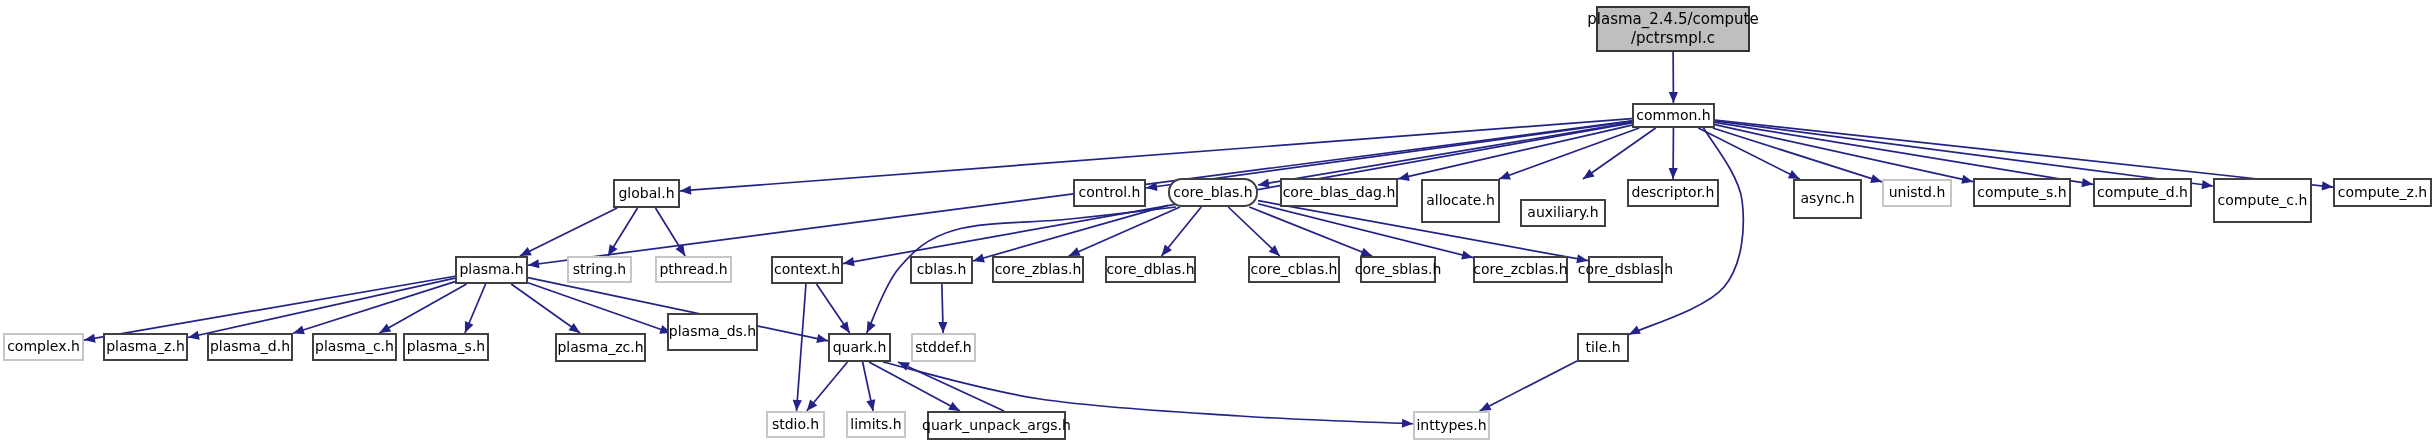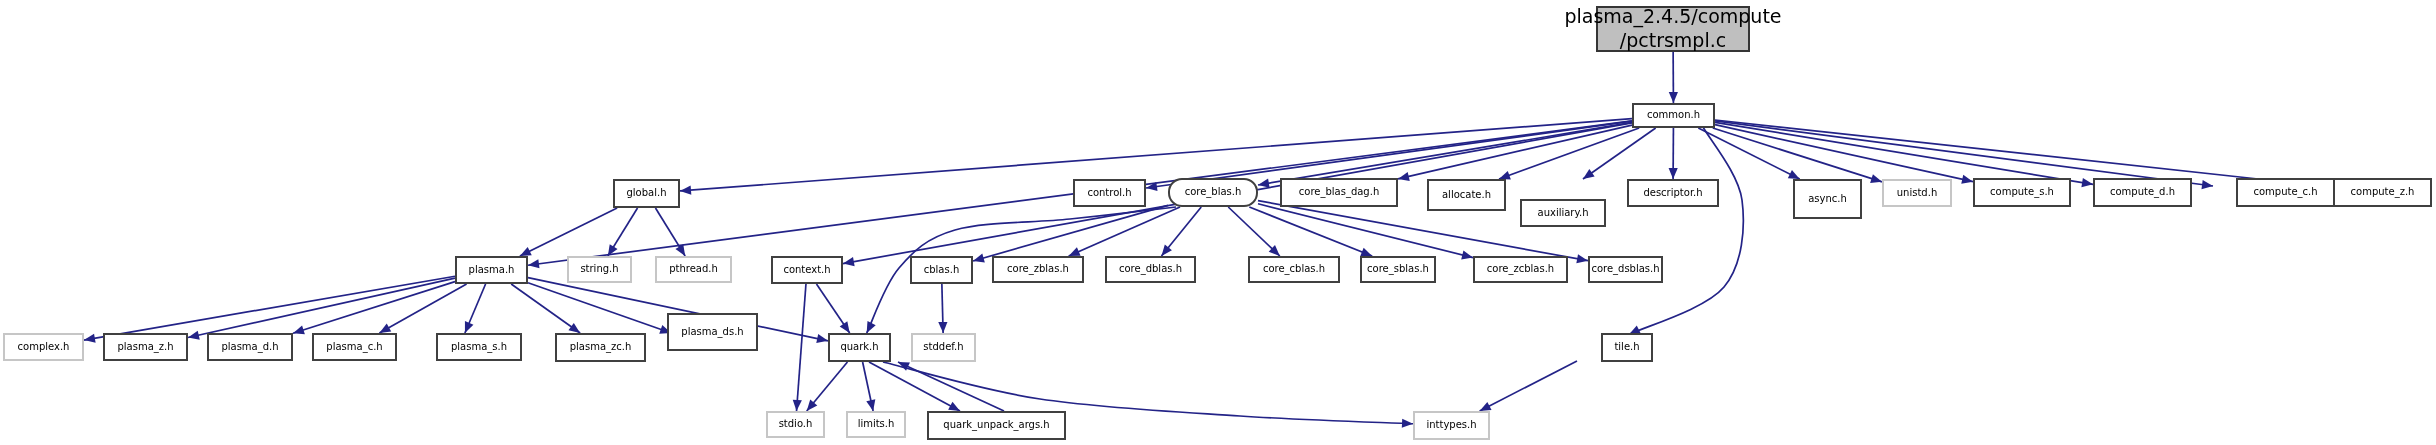--- a/index.html
+++ b/index.html
@@ -9,27 +9,27 @@
     background:#ffffff;
     font-family:"DejaVu Sans","Liberation Sans",sans-serif;
     overflow:hidden;
   }
   #edge-layer{position:absolute;left:0;top:0;width:2436px;height:445px;}
   .node{
     position:absolute;
     box-sizing:border-box;
     background:#ffffff;
     display:flex;align-items:center;justify-content:center;
-    font-size:10px;line-height:1.25;color:#000000;
+    font-size:14px;line-height:1.25;color:#000000;
     text-align:center;white-space:pre-line;
     cursor:pointer;
   }
   .node.proj{border:2px solid #404040;}
   .node.sys{border:2px solid #c6c6c6;}
-  .node.main{border:2px solid #353535;background:#bfbfbf;font-size:19px;}
+  .node.main{border:2px solid #353535;background:#bfbfbf;font-size:15px;}
   path.edge{fill:none;stroke-width:1.7px;}
 </style>
 </head>
 <body>
 
 <div id="canvas">
   <svg id="edge-layer" xmlns="http://www.w3.org/2000/svg">
     <defs>
       <marker id="arrowhead" markerUnits="userSpaceOnUse" viewBox="-1 -6 14 12" markerWidth="14" markerHeight="12" refX="11" refY="0" orient="auto">
         <path d="M0,-4.6 L11,0 L0,4.6 z" fill="#232387"></path>
@@ -81,47 +81,47 @@
       <path d="M883,362 C909.1666666666666,368.1666666666667 980.5,390 1040,399 C1099.5,408 1177.8333333333333,411.8715524034673 1240,416 C1302.1666666666667,420.1284475965327 1384.1666666666667,422.47557131599683 1413,423.7706855791962" class="edge" stroke="#232387" marker-end="url(#arrowhead)"></path>
       <path d="M1577,360.88613861386136 L1479.6634615384614,411" class="edge" stroke="#232387" marker-end="url(#arrowhead)"></path>
     </svg>
 <div class="node main" style="left: 1596px; top: 6px; width: 154px; height: 46px;">plasma_2.4.5/compute
 /pctrsmpl.c</div>
     <div class="node proj" style="left: 1632px; top: 103px; width: 83px; height: 25px;">common.h</div>
     <div class="node proj" style="left: 613px; top: 179px; width: 67px; height: 29px;">global.h</div>
     <div class="node proj" style="left: 1073px; top: 179px; width: 73px; height: 28px;">control.h</div>
     <div class="node proj" style="left: 1168px; top: 178px; width: 90px; height: 29px; border-radius: 14px;">core_blas.h</div>
     <div class="node proj" style="left: 1280px; top: 178px; width: 118px; height: 29px;">core_blas_dag.h</div>
-    <div class="node proj" style="left: 1421px; top: 179px; width: 79px; height: 32px; margin-left: 6px;">allocate.h</div>
+    <div class="node proj" style="left: 1421px; top: 179px; width: 79px; height: 44px;">allocate.h</div>
     <div class="node proj" style="left: 1520px; top: 179px; width: 86px; height: 28px; margin-top: 20px;">auxiliary.h</div>
     <div class="node proj" style="left: 1627px; top: 179px; width: 92px; height: 28px;">descriptor.h</div>
     <div class="node proj" style="left: 1793px; top: 179px; width: 69px; height: 40px;">async.h</div>
     <div class="node sys" style="left: 1882px; top: 179px; width: 70px; height: 28px;">unistd.h</div>
     <div class="node proj" style="left: 1973px; top: 178px; width: 98px; height: 29px;">compute_s.h</div>
     <div class="node proj" style="left: 2093px; top: 178px; width: 99px; height: 29px;">compute_d.h</div>
-    <div class="node proj" style="left: 2213px; top: 178px; width: 99px; height: 29px; margin-left: 23px;">compute_c.h</div>
+    <div class="node proj" style="left: 2213px; top: 178px; width: 99px; height: 45px;">compute_c.h</div>
     <div class="node proj" style="left: 2333px; top: 178px; width: 99px; height: 29px;">compute_z.h</div>
     <div class="node proj" style="left: 455px; top: 256px; width: 73px; height: 28px;">plasma.h</div>
     <div class="node sys" style="left: 567px; top: 256px; width: 65px; height: 27px;">string.h</div>
     <div class="node sys" style="left: 655px; top: 256px; width: 77px; height: 27px;">pthread.h</div>
     <div class="node proj" style="left: 771px; top: 256px; width: 72px; height: 28px;">context.h</div>
     <div class="node proj" style="left: 910px; top: 256px; width: 63px; height: 28px;">cblas.h</div>
     <div class="node proj" style="left: 992px; top: 256px; width: 92px; height: 27px;">core_zblas.h</div>
     <div class="node proj" style="left: 1105px; top: 256px; width: 91px; height: 27px;">core_dblas.h</div>
     <div class="node proj" style="left: 1248px; top: 256px; width: 92px; height: 27px;">core_cblas.h</div>
     <div class="node proj" style="left: 1360px; top: 256px; width: 76px; height: 27px;">core_sblas.h</div>
     <div class="node proj" style="left: 1473px; top: 256px; width: 95px; height: 27px;">core_zcblas.h</div>
     <div class="node proj" style="left: 1588px; top: 256px; width: 75px; height: 27px;">core_dsblas.h</div>
     <div class="node sys" style="left: 3px; top: 333px; width: 81px; height: 28px;">complex.h</div>
     <div class="node proj" style="left: 103px; top: 333px; width: 85px; height: 28px;">plasma_z.h</div>
     <div class="node proj" style="left: 207px; top: 333px; width: 86px; height: 28px;">plasma_d.h</div>
     <div class="node proj" style="left: 312px; top: 333px; width: 85px; height: 28px;">plasma_c.h</div>
-    <div class="node proj" style="left: 436px; top: 333px; width: 86px; height: 28px;">plasma_s.h</div>
+    <div class="node proj" style="left: 403px; top: 333px; width: 86px; height: 28px;">plasma_s.h</div>
     <div class="node proj" style="left: 555px; top: 333px; width: 91px; height: 29px;">plasma_zc.h</div>
     <div class="node proj" style="left: 667px; top: 313px; width: 91px; height: 38px;">plasma_ds.h</div>
     <div class="node proj" style="left: 828px; top: 333px; width: 63px; height: 29px;">quark.h</div>
     <div class="node sys" style="left: 911px; top: 333px; width: 65px; height: 29px;">stddef.h</div>
-    <div class="node proj" style="left: 1577px; top: 333px; width: 52px; height: 29px; margin-left: 24px;">tile.h</div>
+    <div class="node proj" style="left: 1577px; top: 333px; width: 52px; height: 29px;">tile.h</div>
     <div class="node sys" style="left: 766px; top: 411px; width: 59px; height: 27px;">stdio.h</div>
     <div class="node sys" style="left: 846px; top: 411px; width: 60px; height: 27px;">limits.h</div>
     <div class="node proj" style="left: 927px; top: 411px; width: 139px; height: 29px;">quark_unpack_args.h</div>
     <div class="node sys" style="left: 1413px; top: 411px; width: 77px; height: 29px;">inttypes.h</div>
   </div>
 
 </body></html>

